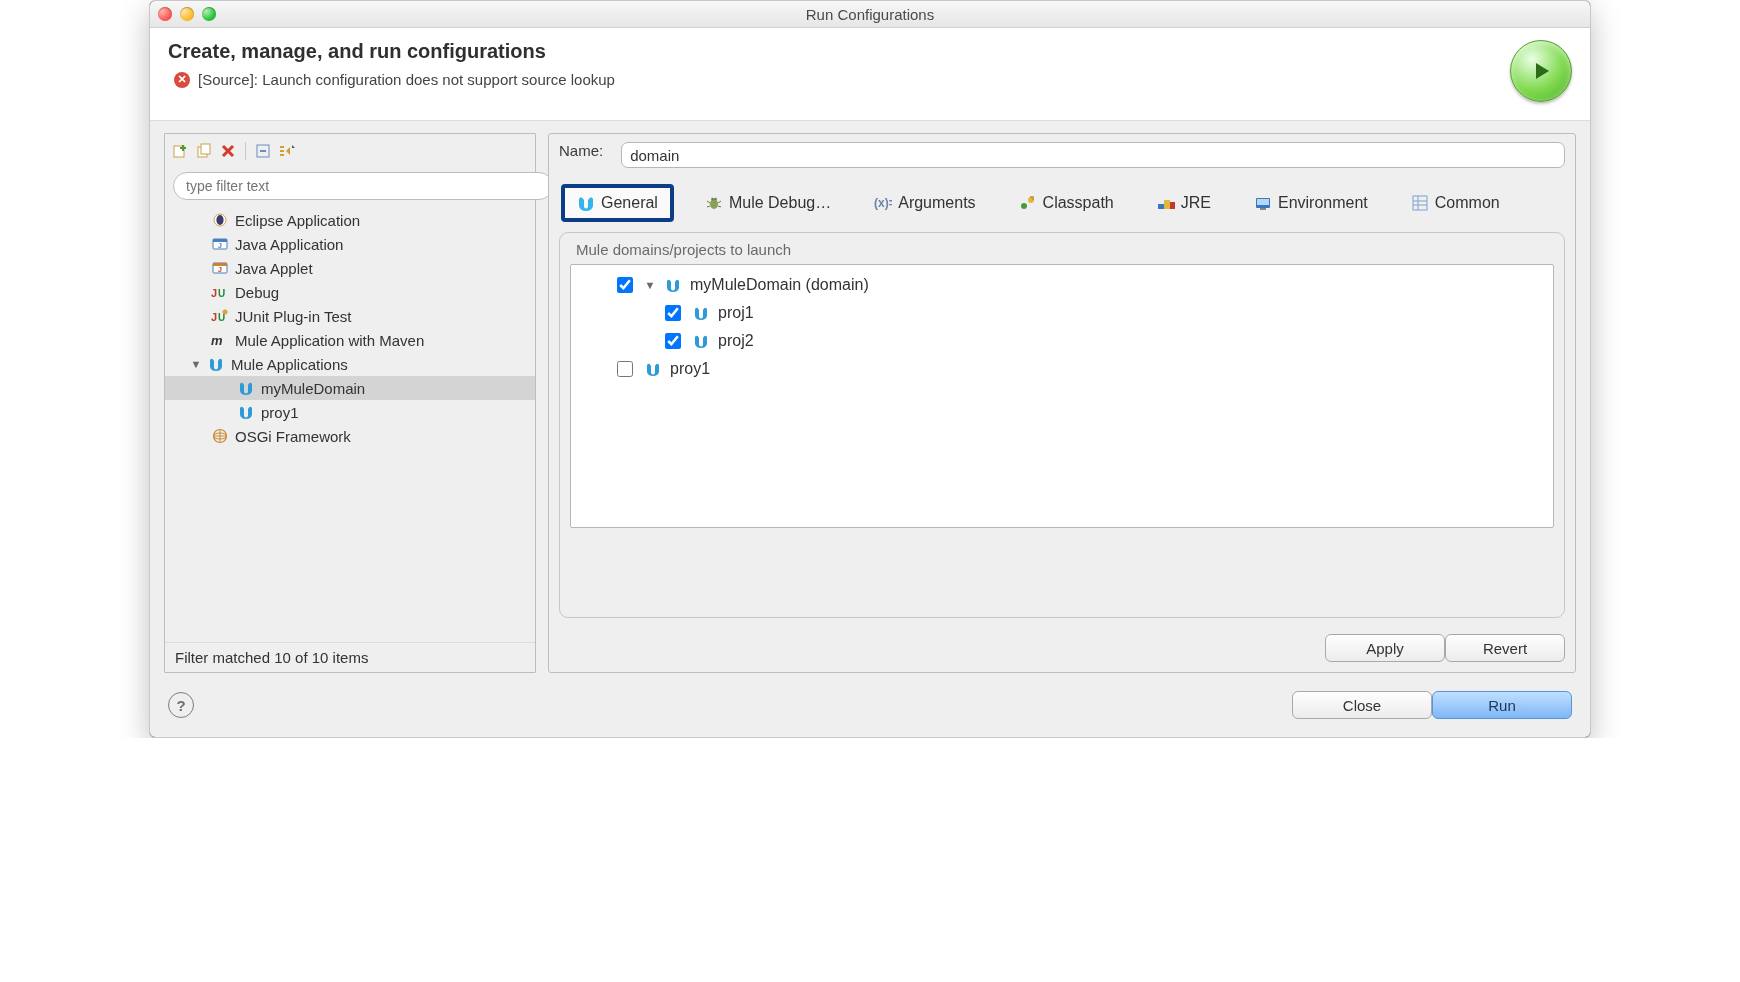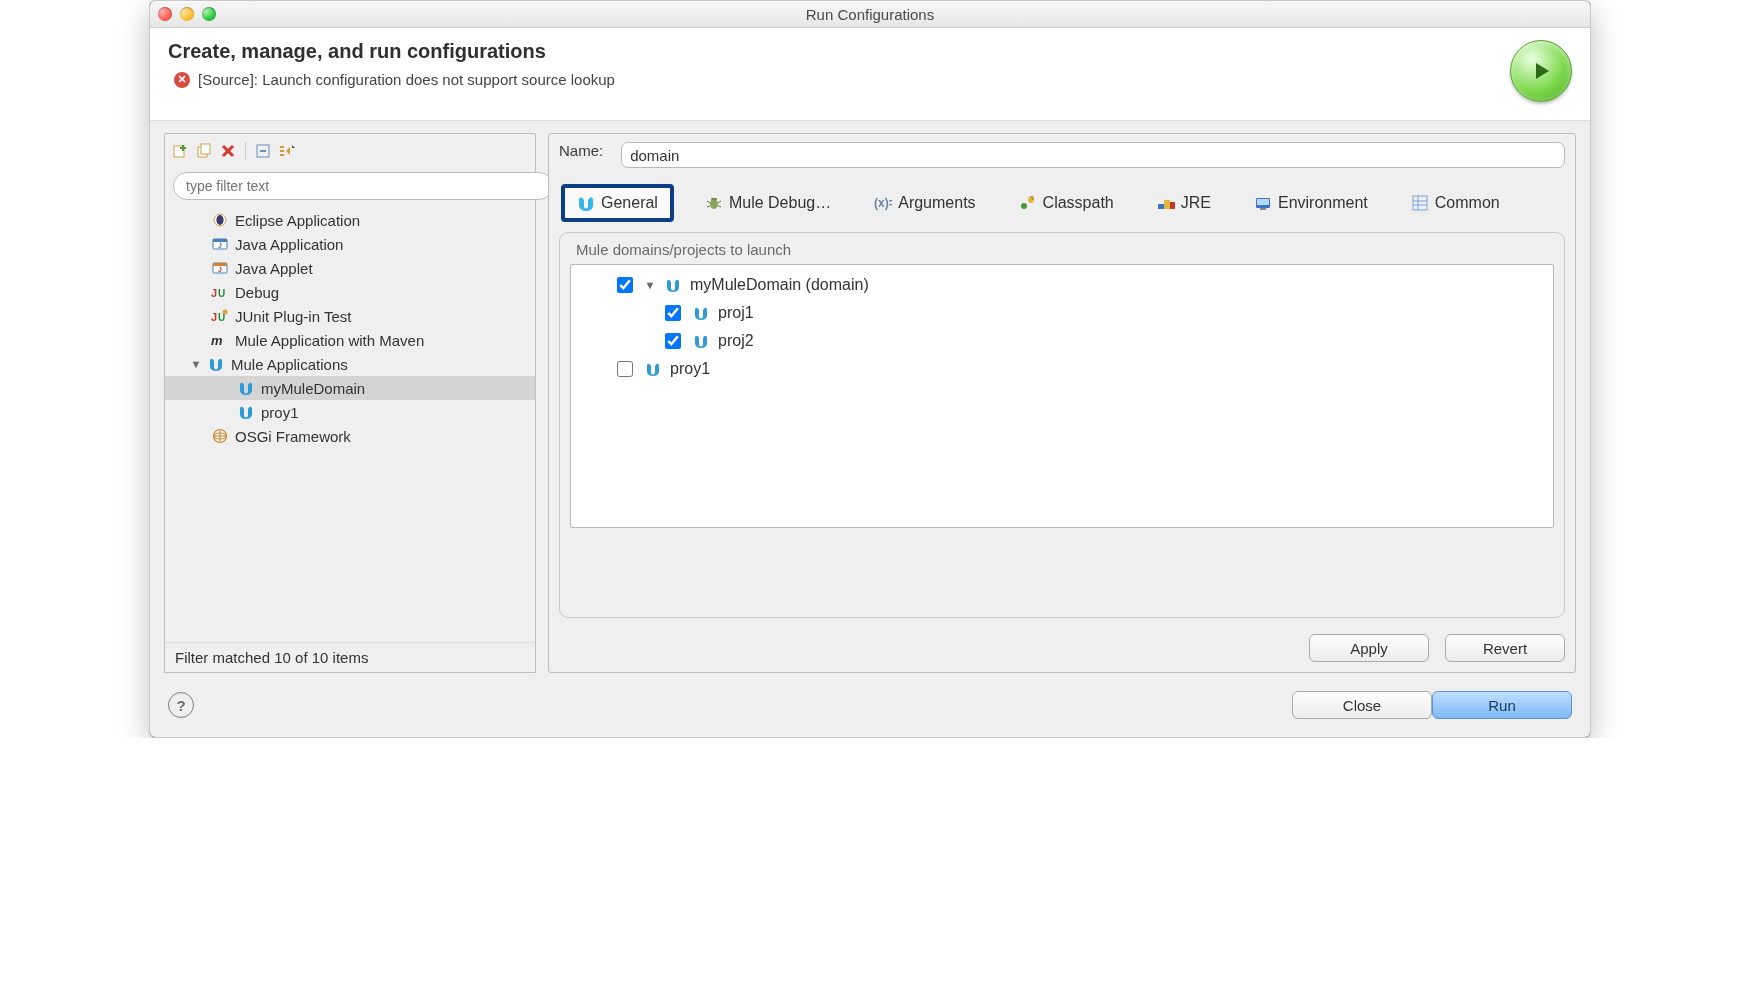--- a/index.html
+++ b/index.html
@@ -46,21 +46,21 @@
   .tab .ticon{width:18px;height:18px;display:inline-flex;align-items:center;justify-content:center}
   .panel{border:1px solid #c7c7c7;border-radius:9px;background:#efefef;padding:8px 10px 12px 10px;flex:1}
   .panel .plabel{color:#6a6a6a;font-size:15px;margin-bottom:6px;padding-left:6px}
   .listbox{border:1px solid #b7b7b7;border-radius:2px;background:#fff;min-height:250px;padding:6px 4px}
   .lrow{display:flex;align-items:center;gap:8px;padding:3px 6px;font-size:16px;color:#333}
   .lrow .cb{width:16px;height:16px}
   .lrow .ct{width:12px;text-align:center;color:#6a6a6a;font-size:11px}
   .lrow .icm{width:18px;height:18px;display:inline-flex;align-items:center;justify-content:center}
   .lrow.d1{padding-left:38px}
   .lrow.d2{padding-left:86px}
-  .btnrow{display:flex;justify-content:flex-end;gap:16px;margin-top:16px}
+  .btnrow{display:flex;justify-content:flex-end;gap:0;margin-top:16px}
   .btn{min-width:120px;height:28px;border:1px solid #a9a9a9;border-radius:6px;background:linear-gradient(#fefefe,#ececec);font-size:15px;color:#333;cursor:pointer}
   
   .footer{display:flex;align-items:center;justify-content:space-between;padding:14px 18px 18px 18px;background:#efefef}
   .helpico{width:24px;height:24px;border:1.6px solid #7d7d7d;border-radius:50%;display:flex;align-items:center;justify-content:center;color:#6d6d6d;font-weight:700;font-size:15px}
   .primary{background:linear-gradient(#bfe0ff,#7fb7f5);border:1px solid #5a94d8;color:#1c3a61}
   
   svg{display:block}
 </style>
 </head>
 <body>

